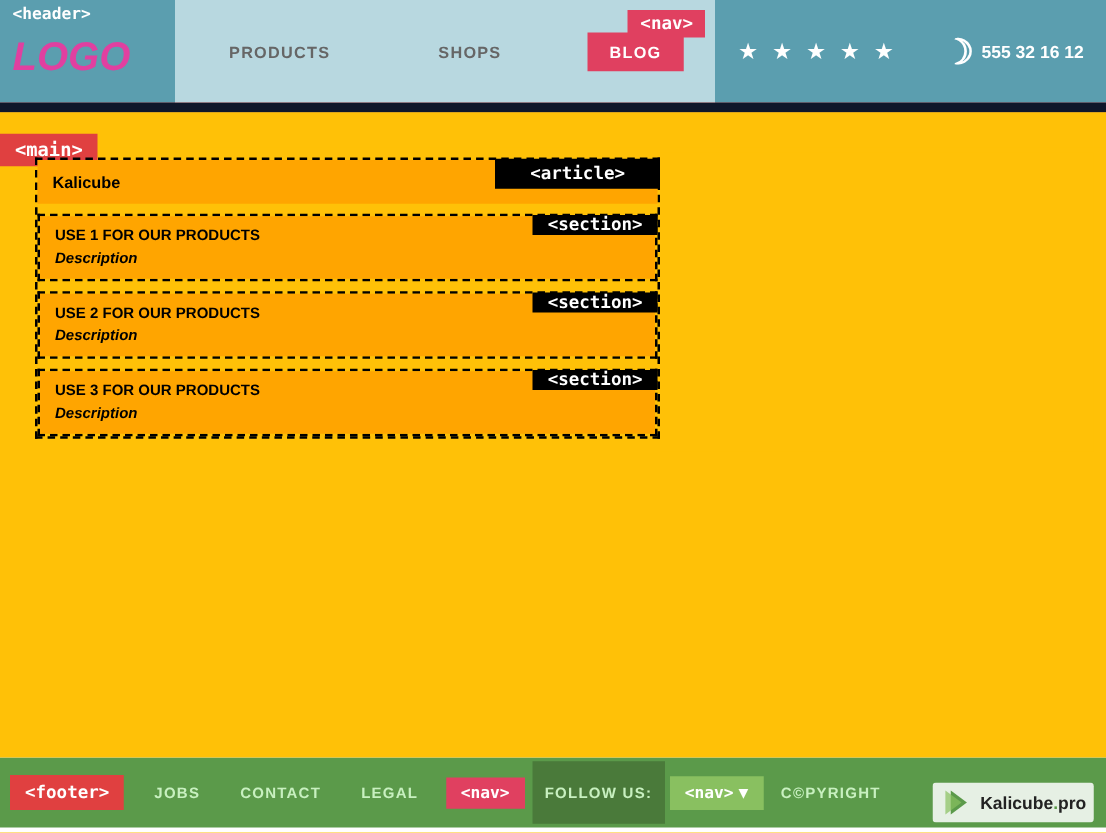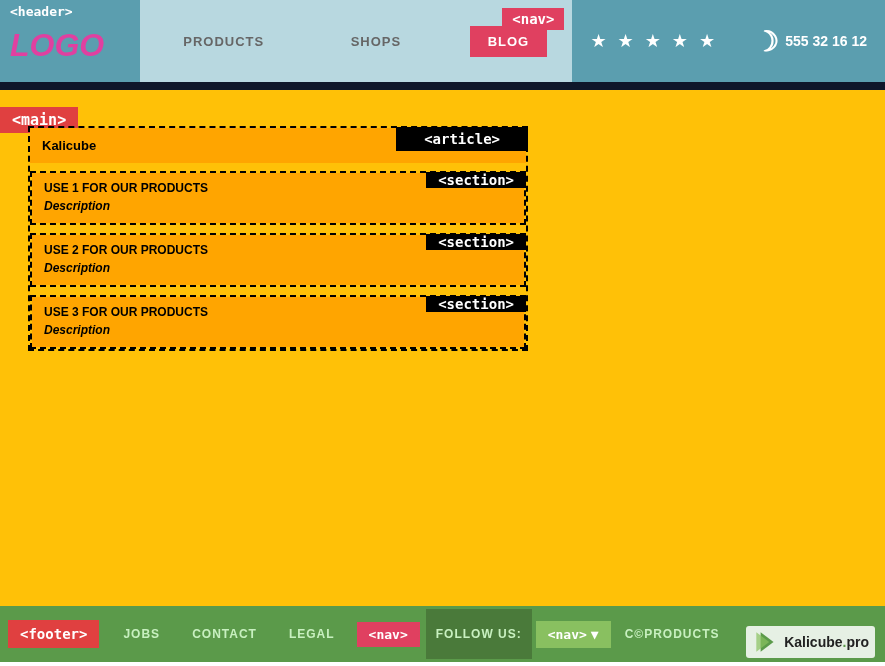--- a/index.html
+++ b/index.html
@@ -356,21 +356,21 @@
     <span class="footer-nav-item">JOBS</span>
     <span class="footer-nav-item">CONTACT</span>
     <span class="footer-nav-item">LEGAL</span>
   </div>
   <span class="footer-nav-tag">&lt;nav&gt;</span>
   <span class="footer-follow">FOLLOW US:</span>
   <span class="footer-follow-nav">
     <span>&lt;nav&gt;</span>
     <span>▼</span>
   </span>
-  <span class="footer-copyright">C©PRODUCTS</span>
+  <span class="footer-copyright">C©PYRIGHT</span>
 </div>
 
 <div style="position:fixed; bottom:8px; right:10px; display:flex; align-items:center; gap:4px; background:rgba(255,255,255,0.85); padding:2px 6px; border-radius:3px;">
   <svg class="kalicube-logo" width="26" height="26" viewBox="0 0 26 26">
     <polygon points="8,4 20,13 8,22" fill="#5b9a4a"></polygon>
     <polygon points="4,4 16,13 4,22" fill="#89c060" opacity="0.7"></polygon>
   </svg>
   <span style="font-size:14px; font-weight:bold; color:#222;">
     <span>Kalicube</span><span style="color:#5b9a4a;">.</span><span>pro</span>
   </span>

